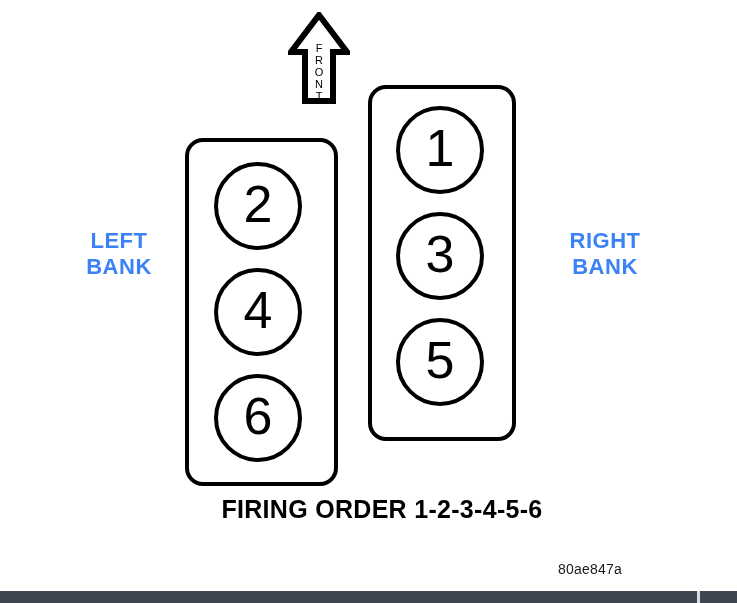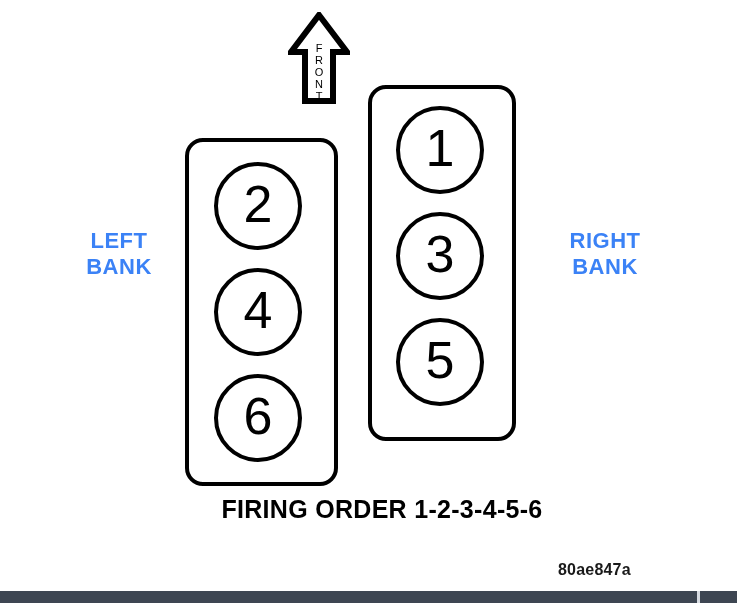--- a/index.html
+++ b/index.html
@@ -141,22 +141,22 @@
     letter-spacing: 0.3px;
     margin-left: 32px;
   }
 
   
   #image-id {
     position: absolute;
     left: 558px;
     top: 561px;
     font-family: "Liberation Sans", sans-serif;
-    font-size: 16px;
-    font-weight: bold;
+    font-size: 14px;
+    font-weight: normal;
     color: #1a1a1a;
     letter-spacing: 0.2px;
   }
 
   
   #footer-bar {
     position: absolute;
     left: 0;
     top: 591px;
     width: 737px;

